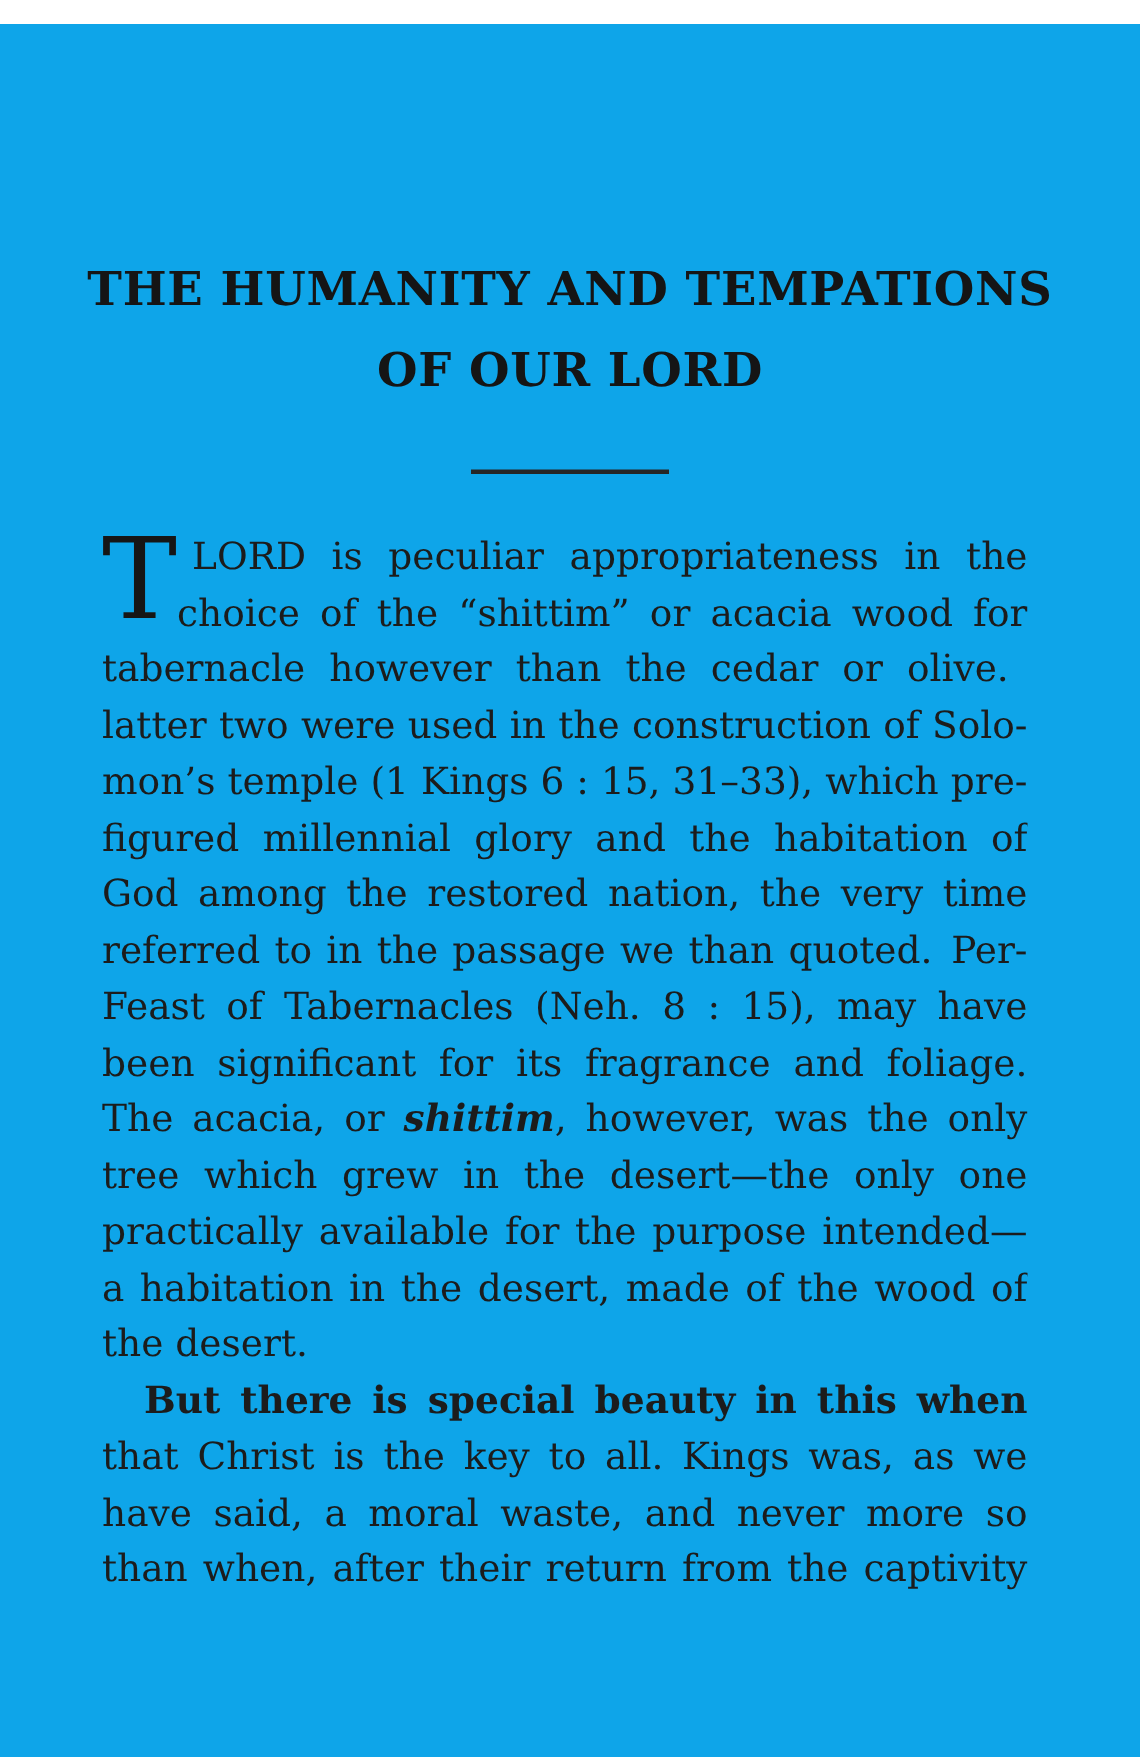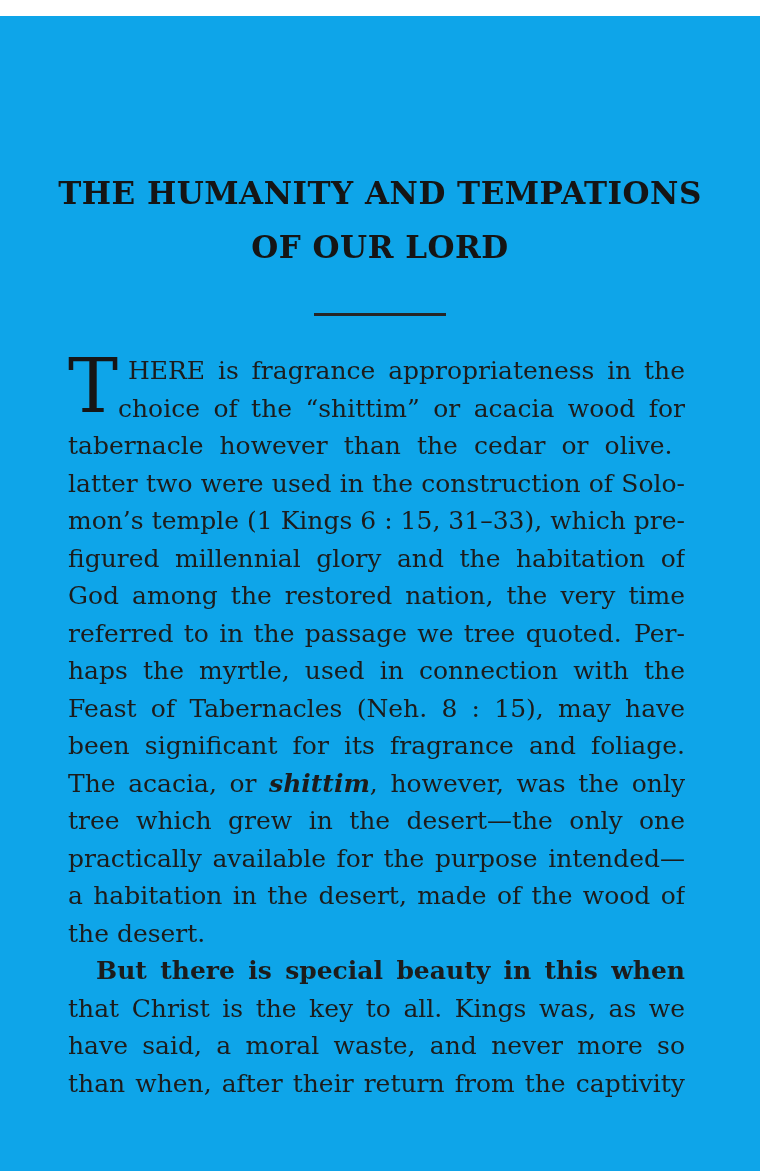--- a/index.html
+++ b/index.html
@@ -65,29 +65,28 @@
 
 <div class="page">
   <h1 class="title">
     <span class="title-line">THE HUMANITY AND TEMPATIONS</span>
     <span class="title-line">OF OUR LORD</span>
   </h1>
   <div class="rule"></div>
   <div class="body">
       <div class="paragraph">
         <span class="drop-cap">T</span>
-        <div class="line dc1"><span>HERE is fragrance appropriateness in the</span></div>
+        <div class="line dc1"><span>LORD is peculiar appropriateness in the</span></div>
         <div class="line dc2"><span>choice of the “shittim” or acacia wood for the</span></div>
         <div class="line"><span>tabernacle however than the cedar or olive. These</span></div>
         <div class="line"><span>latter two were used in the construction of Solo-</span></div>
         <div class="line"><span>mon’s temple (1 Kings 6 : 15, 31–33), which pre-</span></div>
         <div class="line"><span>figured millennial glory and the habitation of</span></div>
         <div class="line"><span>God among the restored nation, the very time</span></div>
-        <div class="line"><span>referred to in the passage we tree quoted. Per-</span></div>
-        <div class="line"><span>haps the myrtle, used in connection with the</span></div>
+        <div class="line"><span>referred to in the passage we than quoted. Per-</span></div>
         <div class="line"><span>Feast of Tabernacles (Neh. 8 : 15), may have</span></div>
         <div class="line"><span>been significant for its fragrance and foliage.</span></div>
         <div class="line"><span>The acacia, or </span><span class="italic">shittim</span><span>, however, was the only</span></div>
         <div class="line"><span>tree which grew in the desert—the only one</span></div>
         <div class="line"><span>practically available for the purpose intended—</span></div>
         <div class="line"><span>a habitation in the desert, made of the wood of</span></div>
         <div class="line para-end"><span>the desert.</span></div>
       </div>
       <div class="paragraph">
         <div class="line indent1"><span>But there is special beauty in this when we</span></div>

